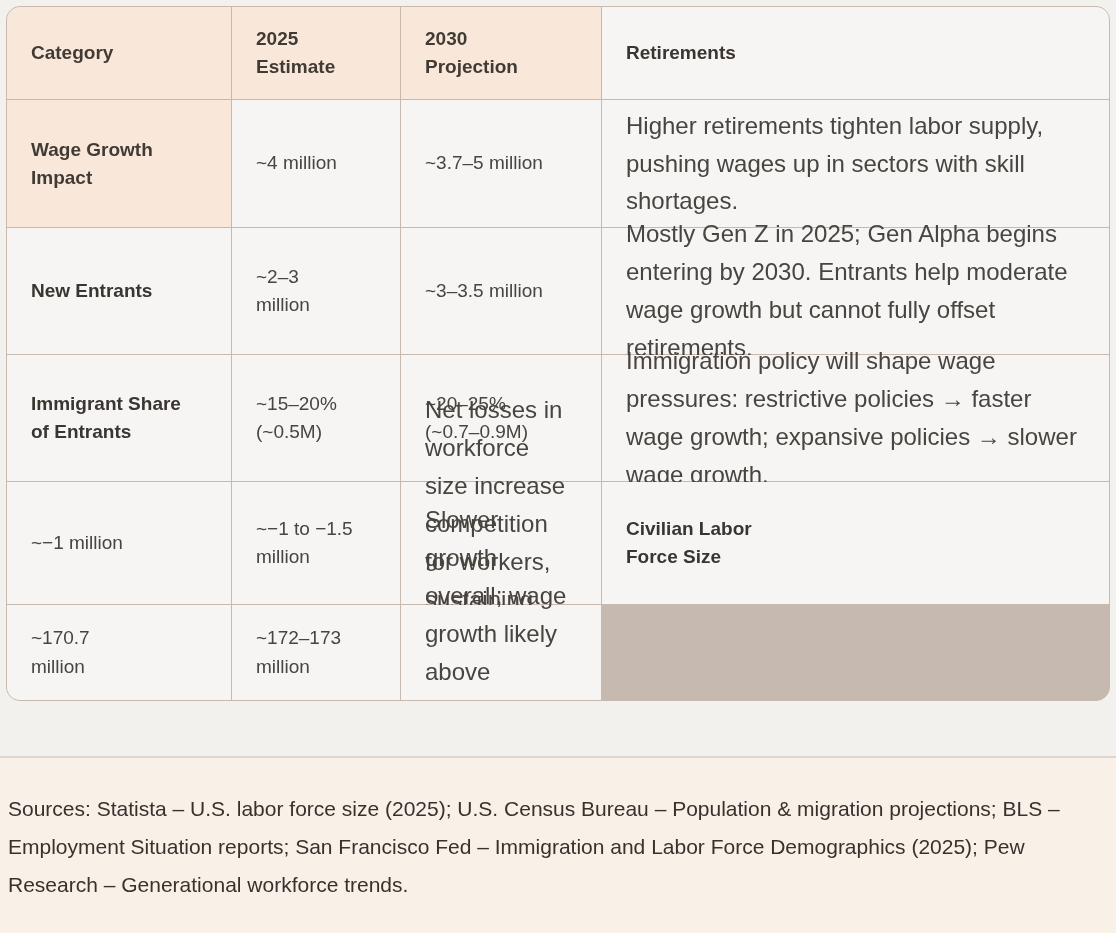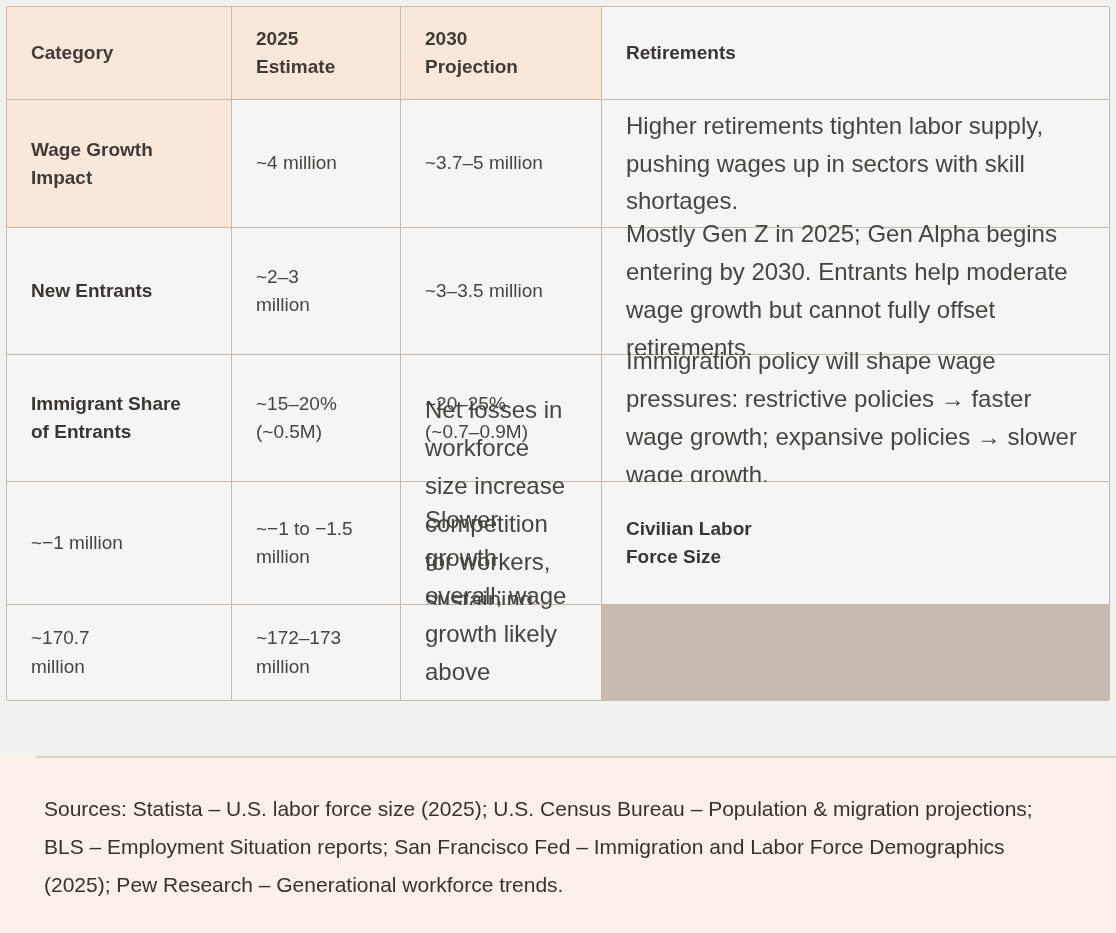--- a/index.html
+++ b/index.html
@@ -15,21 +15,21 @@
     height: 756px;
   }
 
   .data-table {
     display: grid;
     grid-template-columns: 224px 168px 200px 1fr;
     grid-template-rows: 92px 127px 126px 126px 122px 95px;
     gap: 1px;
     background: #c6bab0;           
     border: 1px solid #c6bab0;
-    border-radius: 2px;
+    border-radius: 14px;
     overflow: hidden;
     width: 1104px;
   }
 
   .cell {
     background: #f7f5f3;
     display: flex;
     align-items: center;
     padding: 0 24px;
     color: #48443f;
@@ -52,21 +52,20 @@
     line-height: 1.58;
     white-space: normal;
     padding-right: 30px;
   }
 
   .sources-section {
     background: #f9f0e8;
     border-top: 2px solid #dcd6d0;
     height: 126px;
     padding: 32px 40px 16px 8px;
-    margin-left: 36px;
   }
   .sources-text {
     color: #36322e;
     font-size: 21px;
     line-height: 1.82;
     max-width: 1070px;
   }
 </style>
 </head>
 <body>

